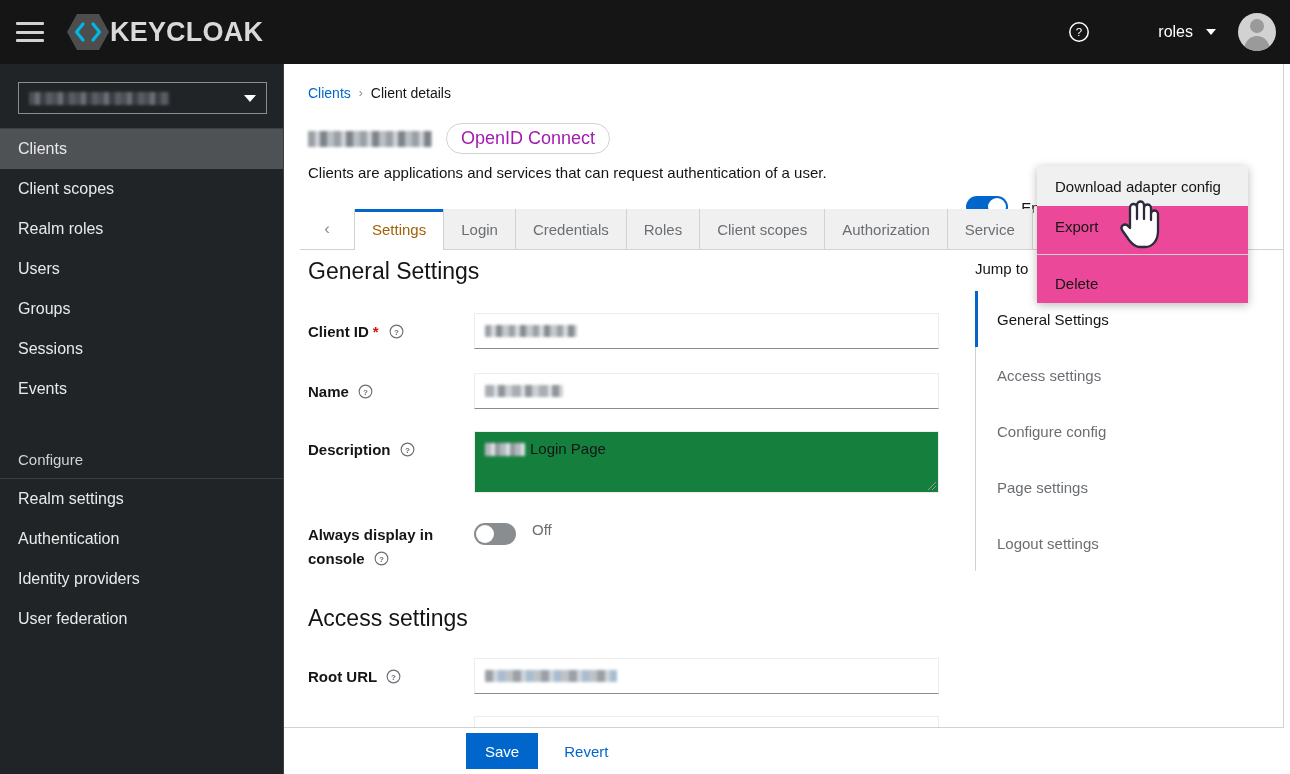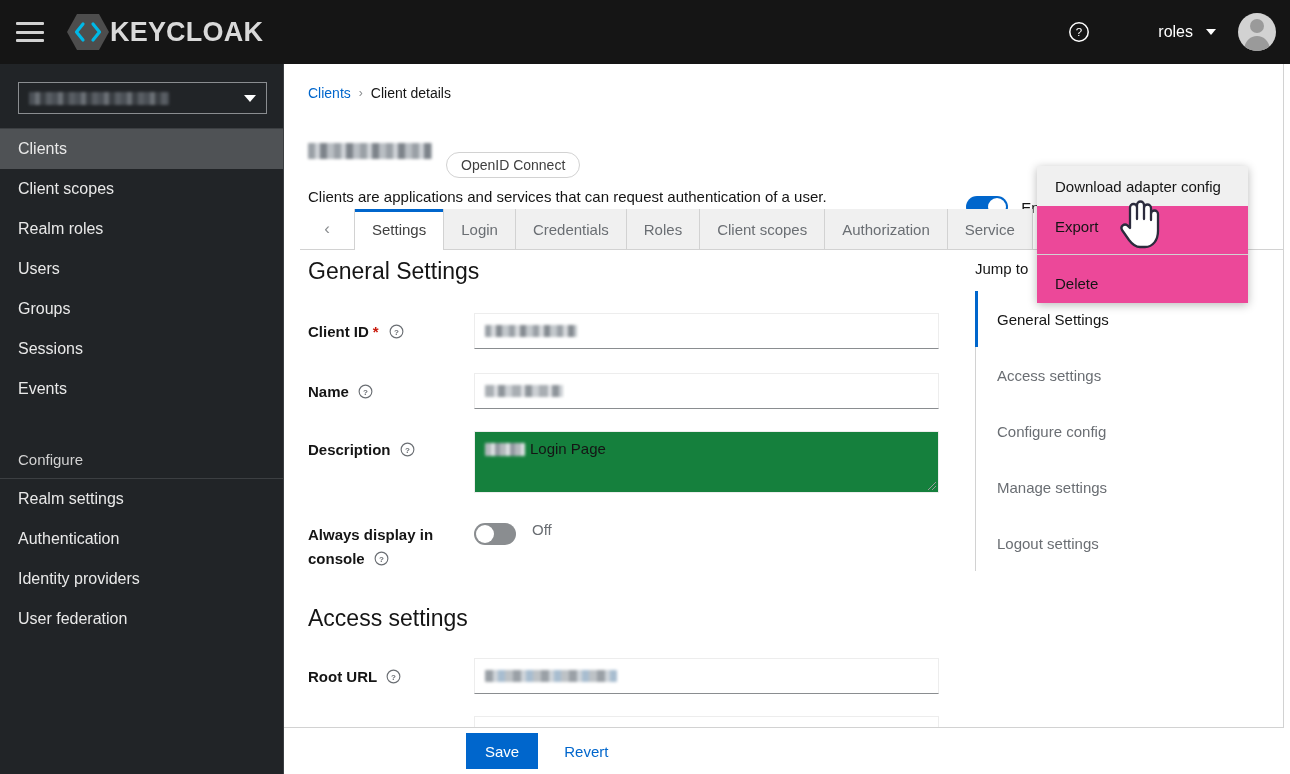--- a/index.html
+++ b/index.html
@@ -63,21 +63,21 @@
 
   .breadcrumb { padding:21px 0 0 24px; font-size:14px; color:#151515; display:flex; align-items:center; gap:8px;}
   .bc-link { color:#06c; cursor:pointer; }
   .bc-sep { color:#8a8d90; font-size:12px; }
   .bc-cur { color:#151515; }
 
   .title-row { display:flex; align-items:center; padding:22px 0 0 24px; gap:14px; }
   .client-redact { width:124px; height:16px;
     background: repeating-linear-gradient(90deg,#9aa0a6 0 7px,#cfd3d7 7px 12px,#7d838a 12px 19px,#b9bec3 19px 26px);
     filter: blur(1.8px); }
-  .chip { border:1px solid #d2d2d2; border-radius:20px; padding:4px 14px; font-size:14px; color:#404040; background:#fff;margin-top:29px;}
+  .chip { border:1px solid #d2d2d2; border-radius:20px; padding:4px 14px; font-size:18px; color:#a21caf; background:#fff;}
   .subtitle { padding:10px 0 0 24px; font-size:15px; color:#151515; }
 
   .enabled-block { position:absolute; right:44px; top:126px; display:flex; align-items:center; }
   .toggle { width:42px;height:22px;border-radius:11px;background:#06c; position:relative; cursor:pointer; }
   .toggle .knob { position:absolute; top:2px; right:2px; width:18px;height:18px;border-radius:50%;background:#fff;}
   .toggle.off { background:#8a8d90; }
   .toggle.off .knob { left:2px; right:auto; }
   .enabled-lbl { font-size:15px; color:#151515; margin-left:13px; }
   .help-ico { margin-left:16px; cursor:pointer; display:flex; }
   .action-btn { margin-left:27px; border:1px solid #d2d2d2; border-bottom:2px solid #06c;
@@ -93,21 +93,21 @@
   .dd-sep { height:1px; background:#d2d2d2; margin:8px 0; }
   .cursor-hand { position:absolute; left:1118px; top:198px; z-index:60; pointer-events:none; }
 
   
   .tabs { position:absolute; left:300px; top:209px; width:984px; height:41px; display:flex;
           border-bottom:1px solid #d2d2d2; }
   .tab-scroll { width:55px; background:#fff; display:flex; align-items:center; justify-content:center;
                 border-right:1px solid #d2d2d2; color:#8a8d90; font-size:17px; cursor:pointer; }
   .tab { padding:0 17px; display:flex; align-items:center; font-size:15px; color:#6a6e73;
          background:#f0f0f0; border-right:1px solid #d2d2d2; cursor:pointer; position:relative; }
-  .tab.active { background:#fff; color:#404040; }
+  .tab.active { background:#fff; color:#a16207; }
   .tab.active::before { content:""; position:absolute; left:0; right:0; top:0; height:3px; background:#06c; }
   .tab.active::after { content:""; position:absolute; left:0; right:0; bottom:-1px; height:2px; background:#fff; }
 
   
   .form-area { position:absolute; left:308px; top:258px; width:640px; }
   .sec-head { font-size:23px; color:#151515; margin-bottom:28px; }
   .frow { display:flex; margin-bottom:24px; }
   .flabel { width:166px; font-size:15px; color:#151515; padding-top:7px; line-height:24px;font-weight:bold; }
   .req { color:#c9190b; margin:0 2px 0 4px; }
   .fctl { flex:1; }
@@ -359,21 +359,21 @@
         </div>
       </div>
     </div>
 
     <div class="jump" style="left:691px; top:196px; width:290px;">
       <div class="jump-title">Jump to</div>
       <div class="jump-list">
         <div class="jump-item active">General Settings</div>
         <div class="jump-item">Access settings</div>
         <div class="jump-item">Configure config</div>
-        <div class="jump-item">Manage settings</div>
+        <div class="jump-item">Page settings</div>
         <div class="jump-item">Logout settings</div>
       </div>
     </div>
 
     <div class="dropdown">
       <div class="dd-item hover">Download adapter config</div>
       <div class="dd-item">Export</div>
       <div class="dd-sep"></div>
       <div class="dd-item">Delete</div>
     </div>

